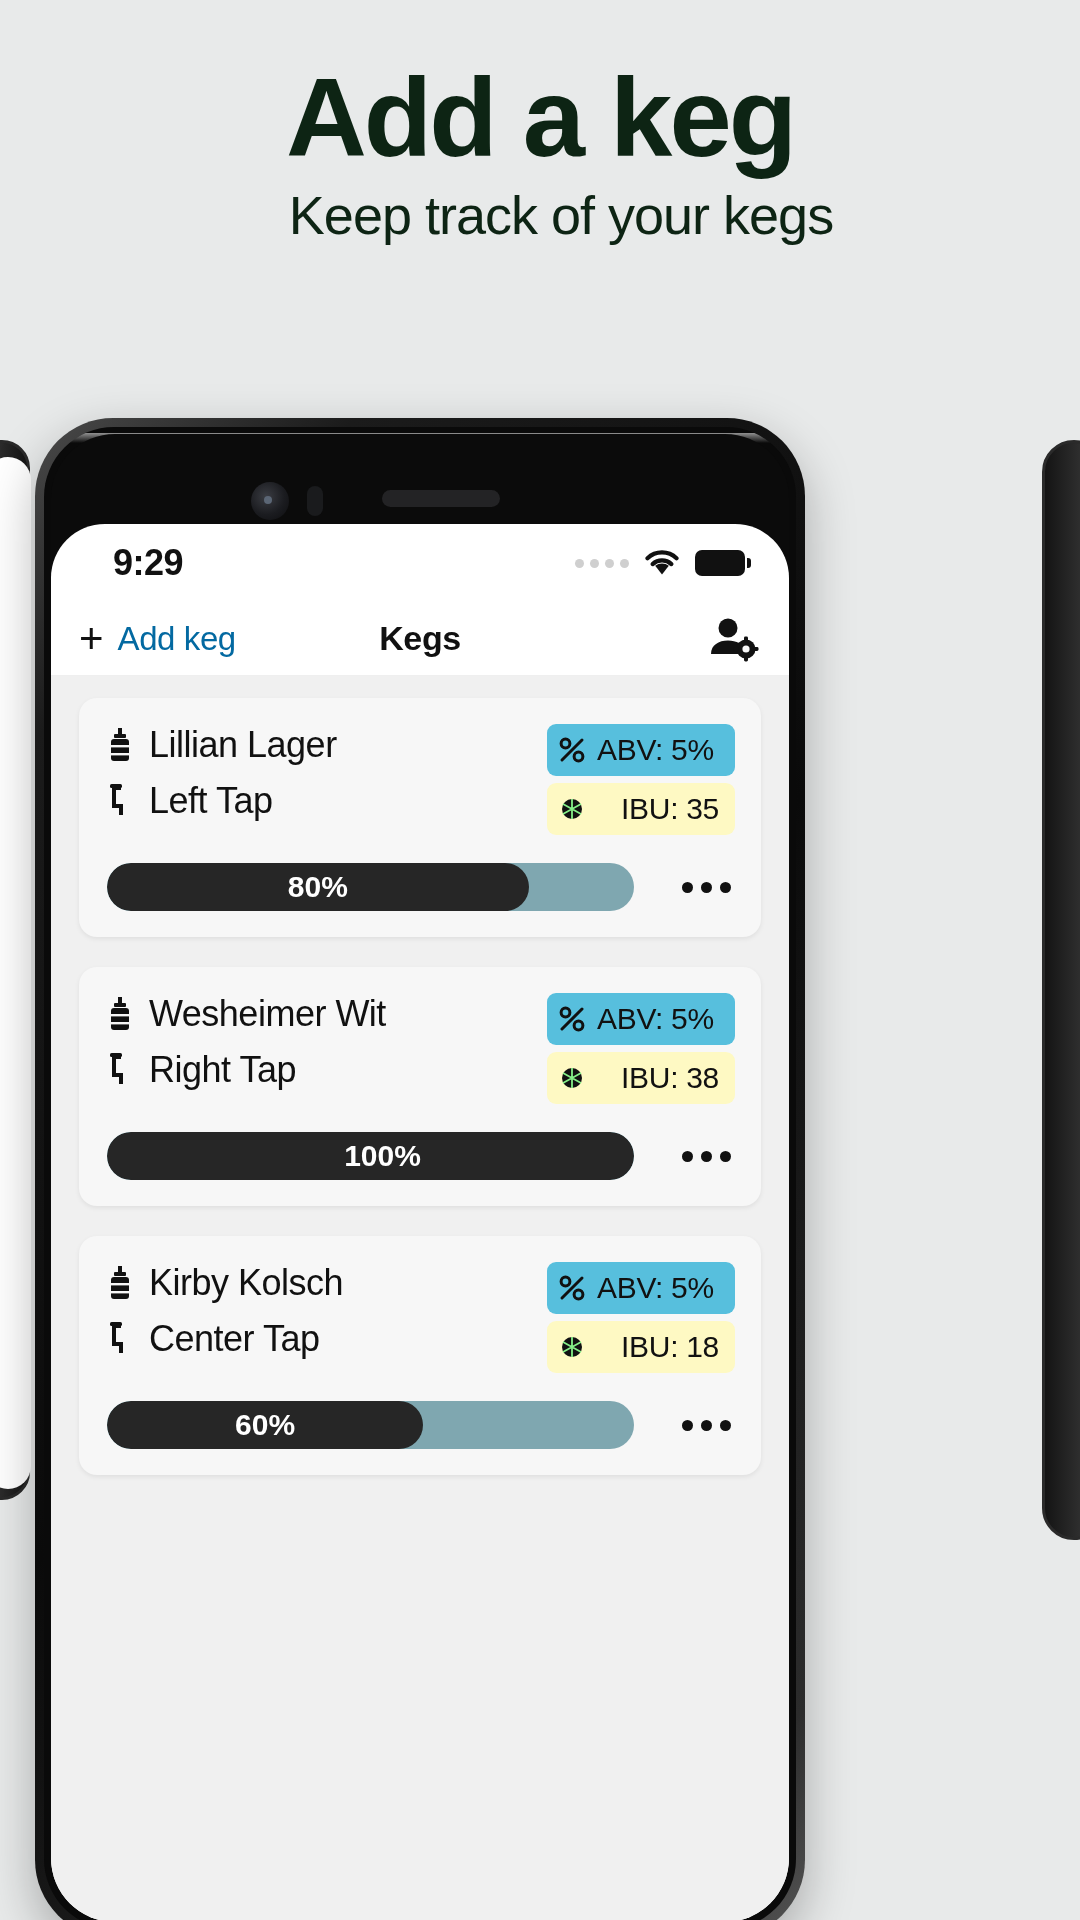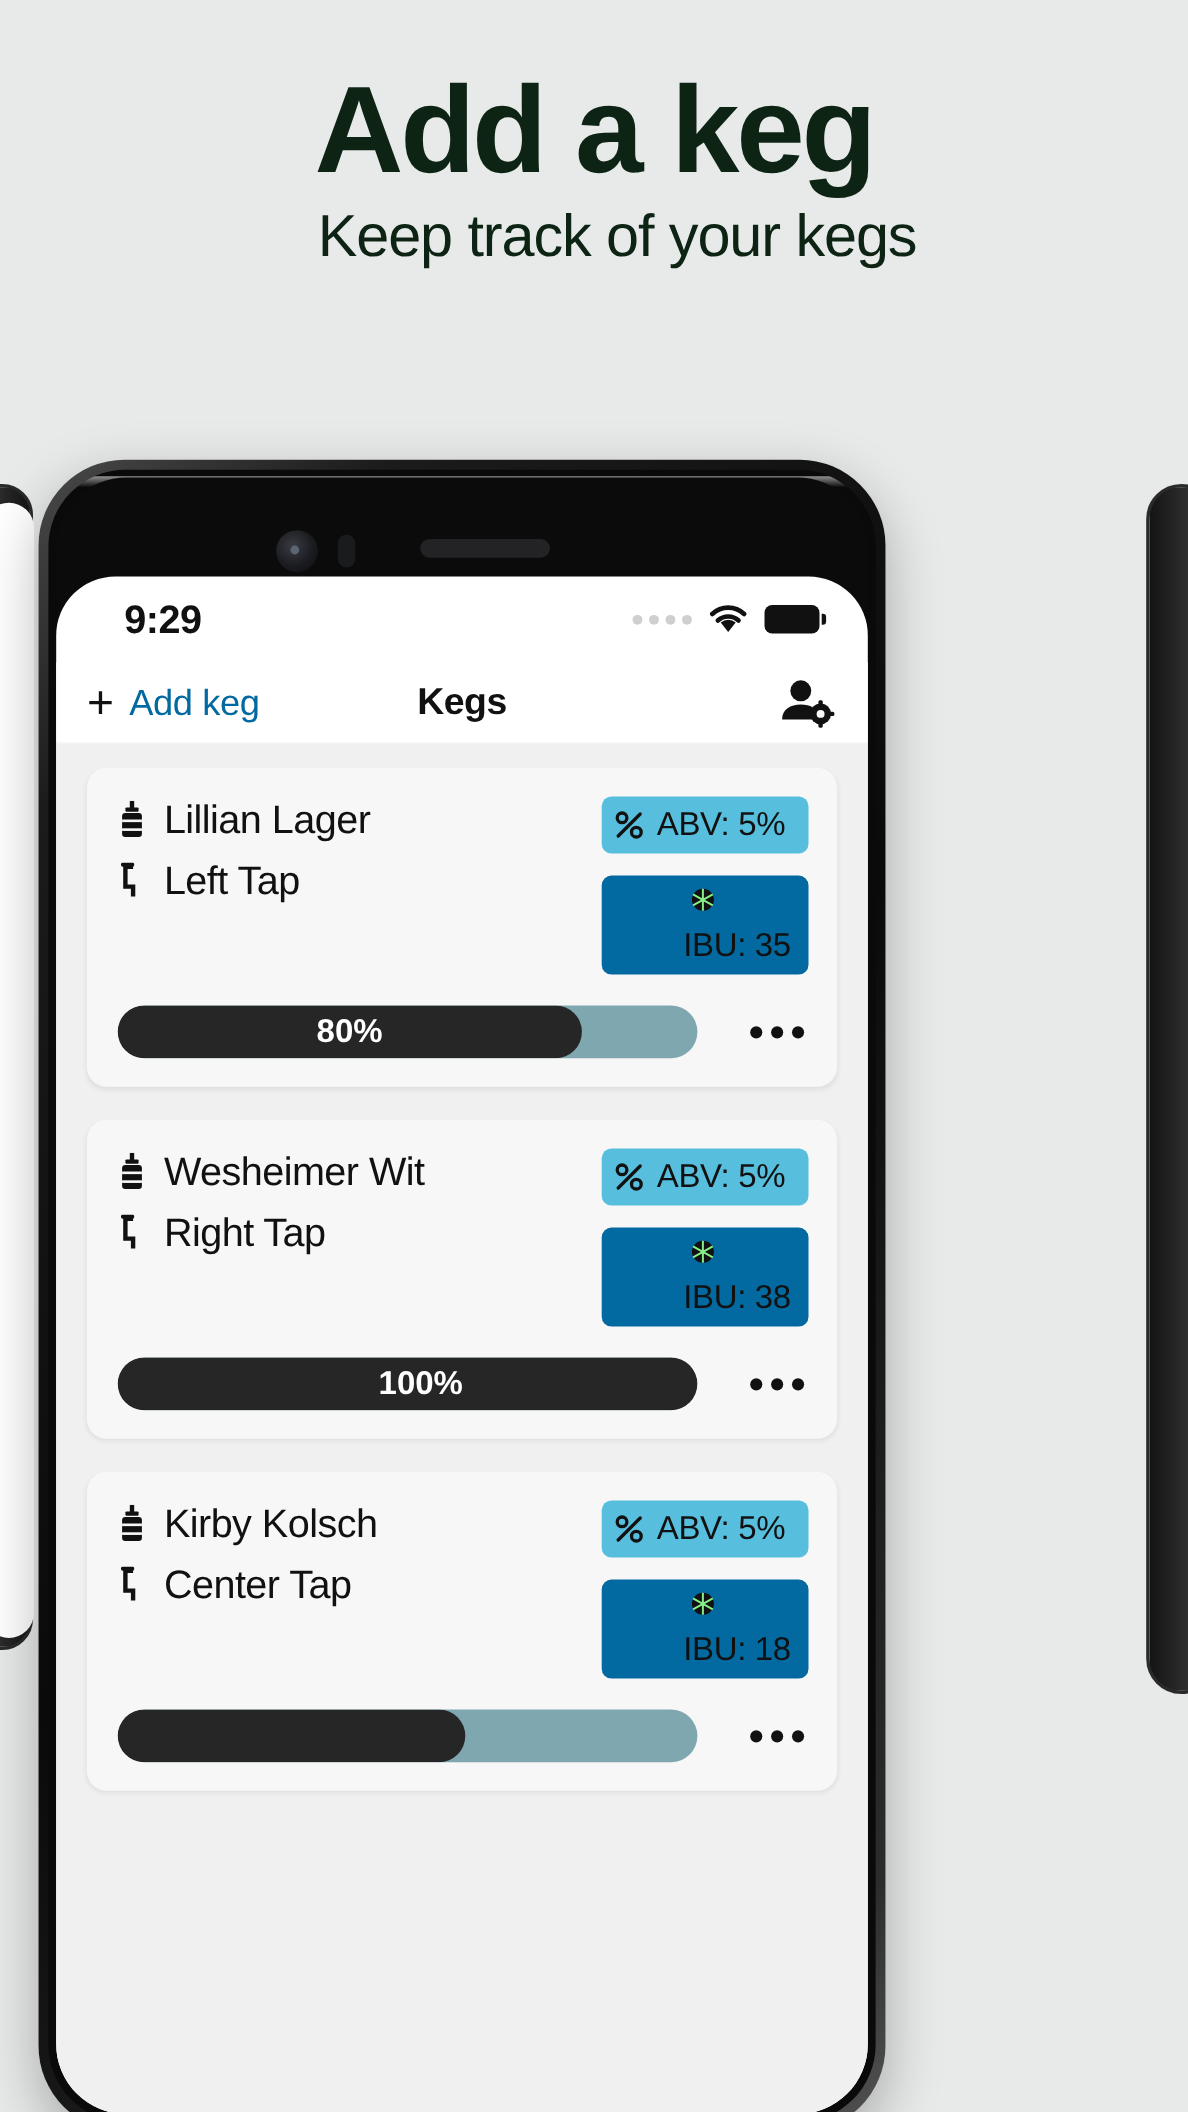--- a/index.html
+++ b/index.html
@@ -161,31 +161,31 @@
     padding: 26px 26px 26px 28px;
     margin-bottom: 30px;
   }
   .card-top { display: flex; align-items: flex-start; }
   .card-left { flex: 1 1 auto; min-width: 0; }
   .row-line { display: flex; align-items: center; gap: 16px; margin-bottom: 14px; }
   .row-line:last-child { margin-bottom: 0; }
   .beer-name { font-size: 36px; color: #111; letter-spacing: -0.5px; white-space: nowrap; }
   .tap-name { font-size: 36px; color: #111; letter-spacing: -0.5px; white-space: nowrap; }
 
-  .badges { flex: 0 0 auto; display: flex; flex-direction: column; gap: 20px; align-items: flex-end; }
+  .badges { flex: 0 0 auto; display: flex; flex-direction: column; gap: 7px; align-items: flex-end; }
   .badge {
     display: flex; align-items: center; gap: 12px;
     border-radius: 9px;
     padding: 9px 16px 9px 12px;
     font-size: 30px; color: #111; letter-spacing: -0.3px;
     min-width: 188px; justify-content: flex-start;
   }
   .badge .badge-text { white-space: nowrap; }
   .badge-abv { background: #57bfdd; }
-  .badge-ibu { background: #0369a1; justify-content: flex-end; flex-direction: column; }
+  .badge-ibu { background: #fef9c3; justify-content: flex-end; }
   .badge-ibu .badge-text { margin-left: auto; }
 
   
   .progress-row { display: flex; align-items: center; gap: 44px; margin-top: 28px; }
   .progress {
     position: relative; flex: 1 1 auto; height: 48px;
     border-radius: 24px; background: #7fa7b0; overflow: hidden;
   }
   .progress-fill {
     position: absolute; left: 0; top: 0; bottom: 0;
@@ -436,20 +436,21 @@
                         <path d="M13 3 L13 23 M4 8 L22 18 M4 18 L22 8" stroke="#86ef88" stroke-width="1.8"></path>
                       </svg>
                     </span>
                     <span class="badge-text">IBU: 18</span>
                   </div>
                 </div>
               </div>
               <div class="progress-row">
                 <div class="progress">
                   <div class="progress-fill" style="width:60%"></div>
+                  <div class="progress-label" style="left:0;width:60%">60%</div>
                 </div>
                 <div class="dots-btn">
                     <i></i>
                     <i></i>
                     <i></i>
                   </div>
               </div>
             </div>
 
           </div>

